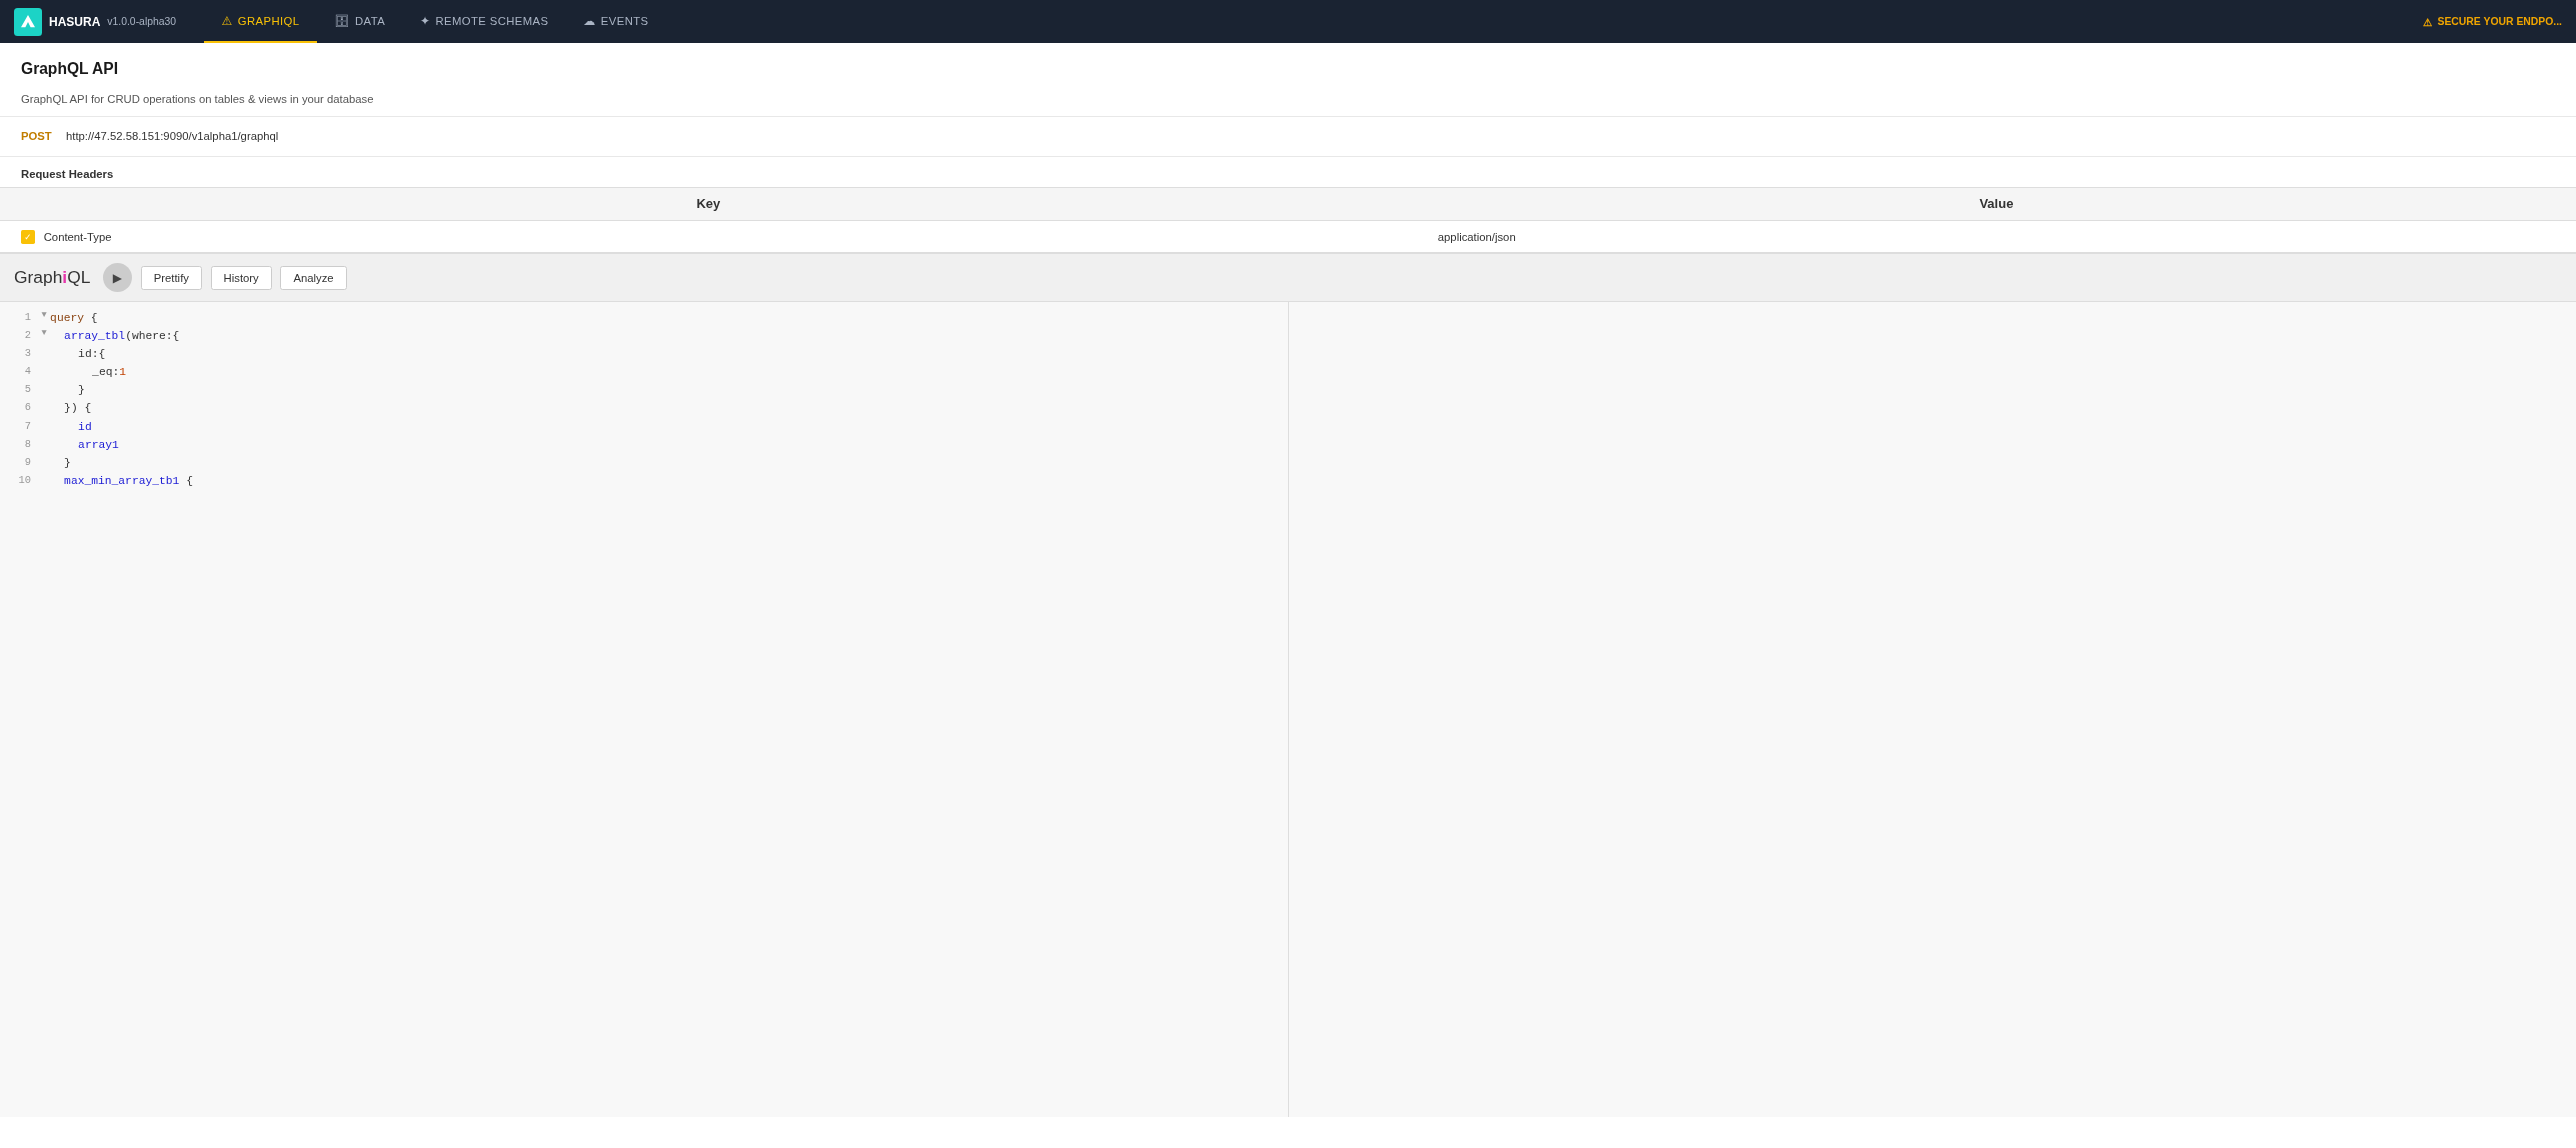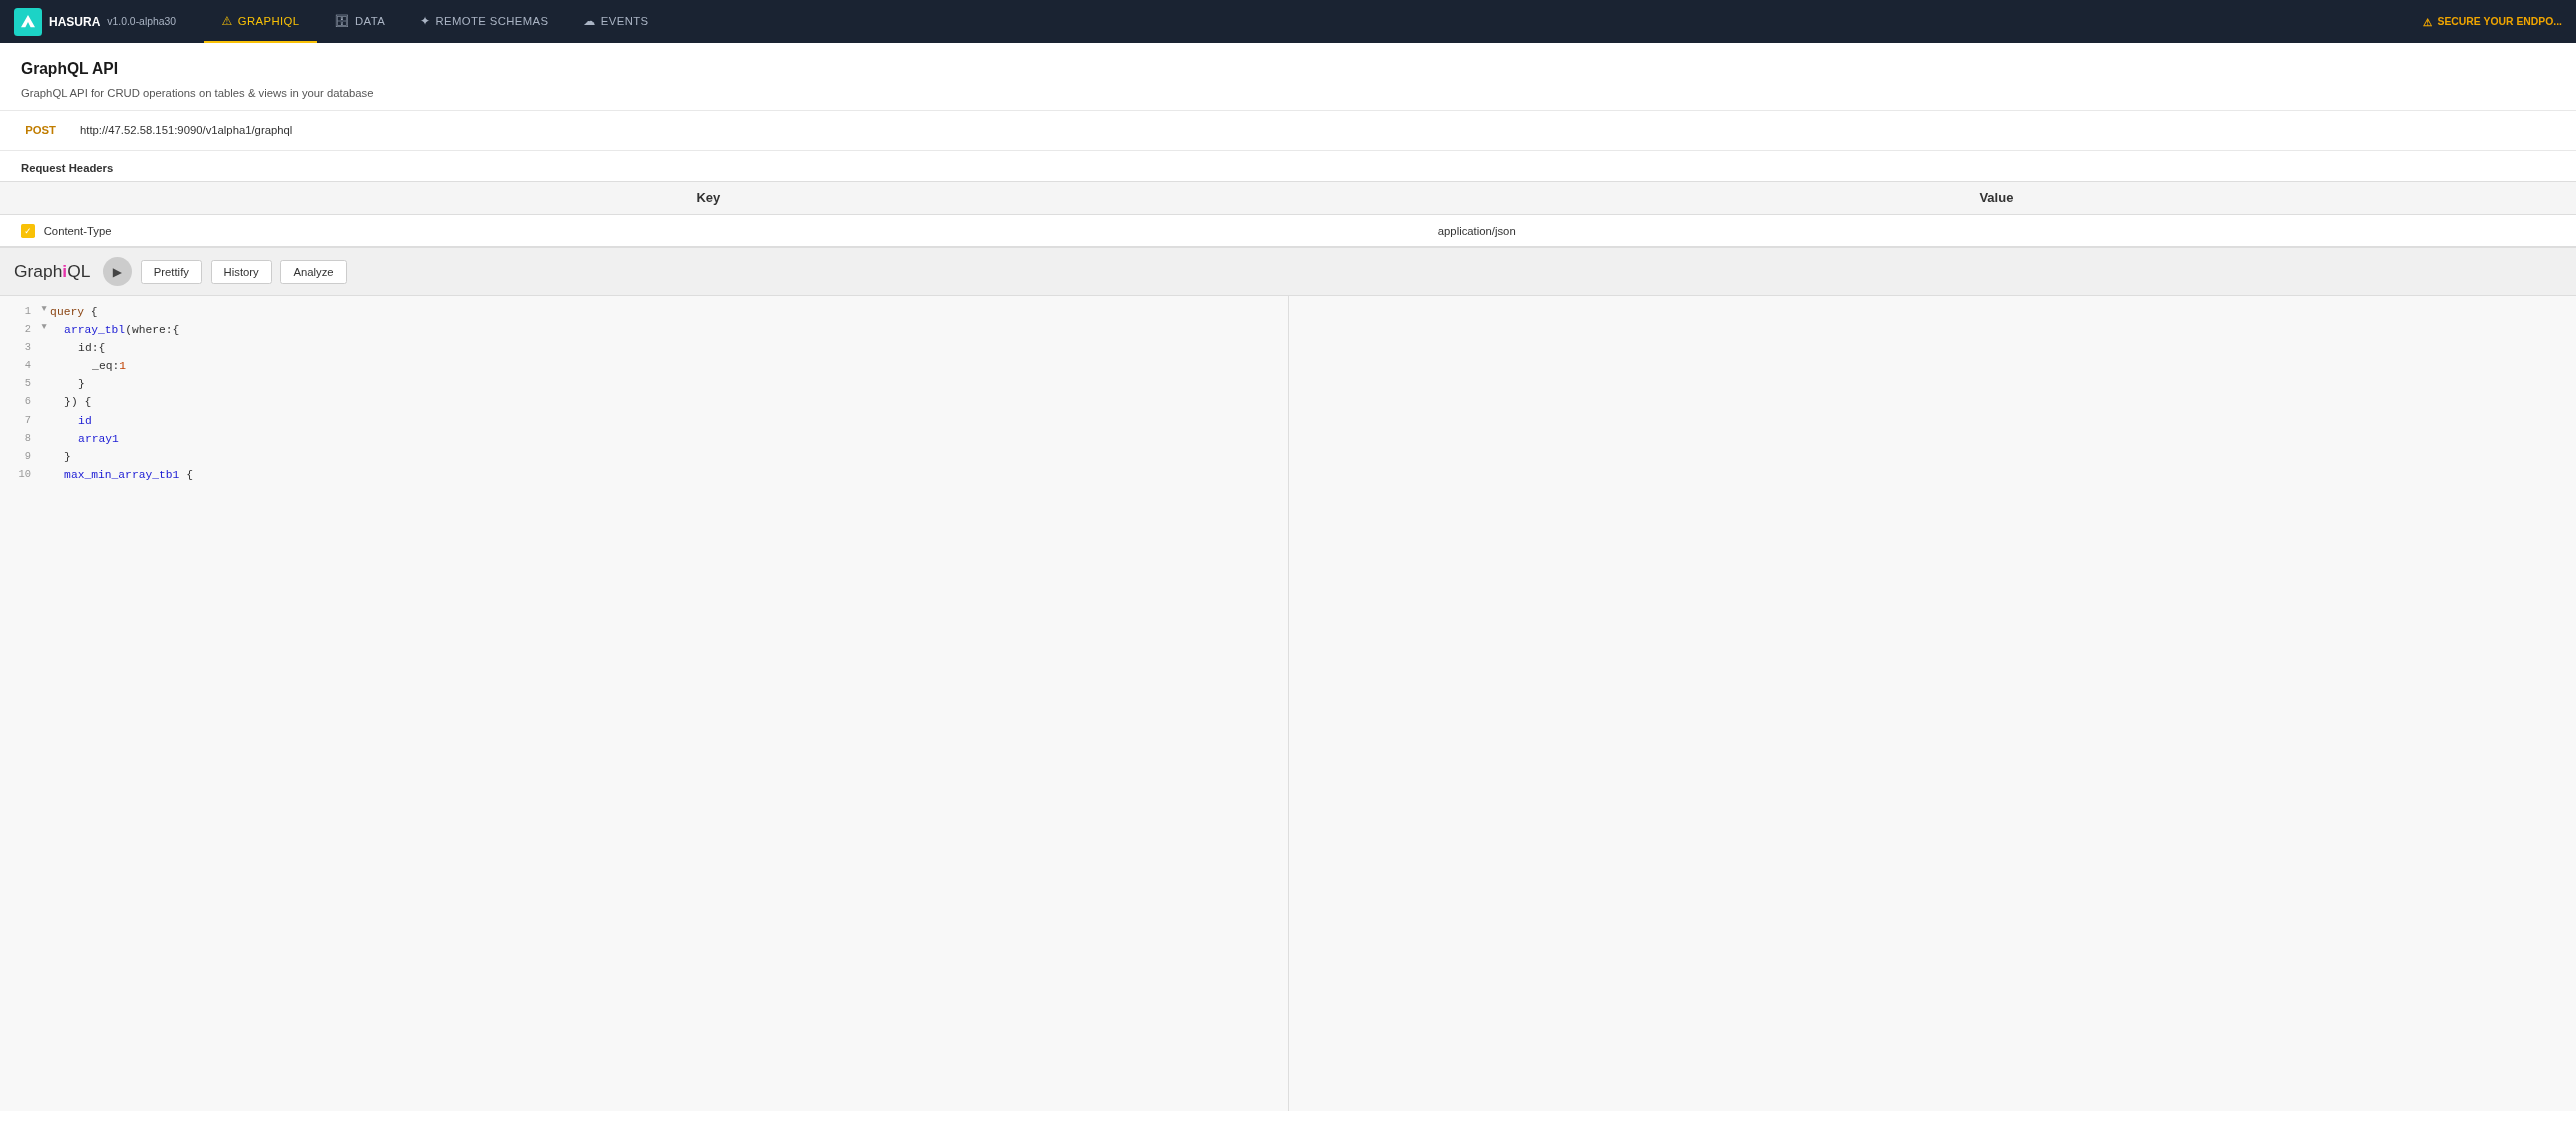--- a/index.html
+++ b/index.html
@@ -63,35 +63,33 @@
 
     
     .page-header {
       padding: 17.4px 21px 10.4px;
       border-bottom: 0.9px solid #e8e8e8;
     }
     .page-title {
       font-size: 15.6px;
       font-weight: 700;
       color: #1a1a1a;
-      margin-bottom: 9px;
+      margin-bottom: 15px;
     }
     .page-subtitle {
       font-size: 11.3px;
       color: #555;
     }
 
     
     .endpoint-bar {
       display: flex;
       align-items: center;
       padding: 12px 21px;
       border-bottom: 0.9px solid #e8e8e8;
-      gap: 14px;
-      text-align: right;
     }
     .method-badge {
       background: #fff;
       color: #c17d00;
       font-weight: 700;
       font-size: 11.3px;
       padding: 1.7px 0;
       min-width: 35px;
     }
     .endpoint-url {

